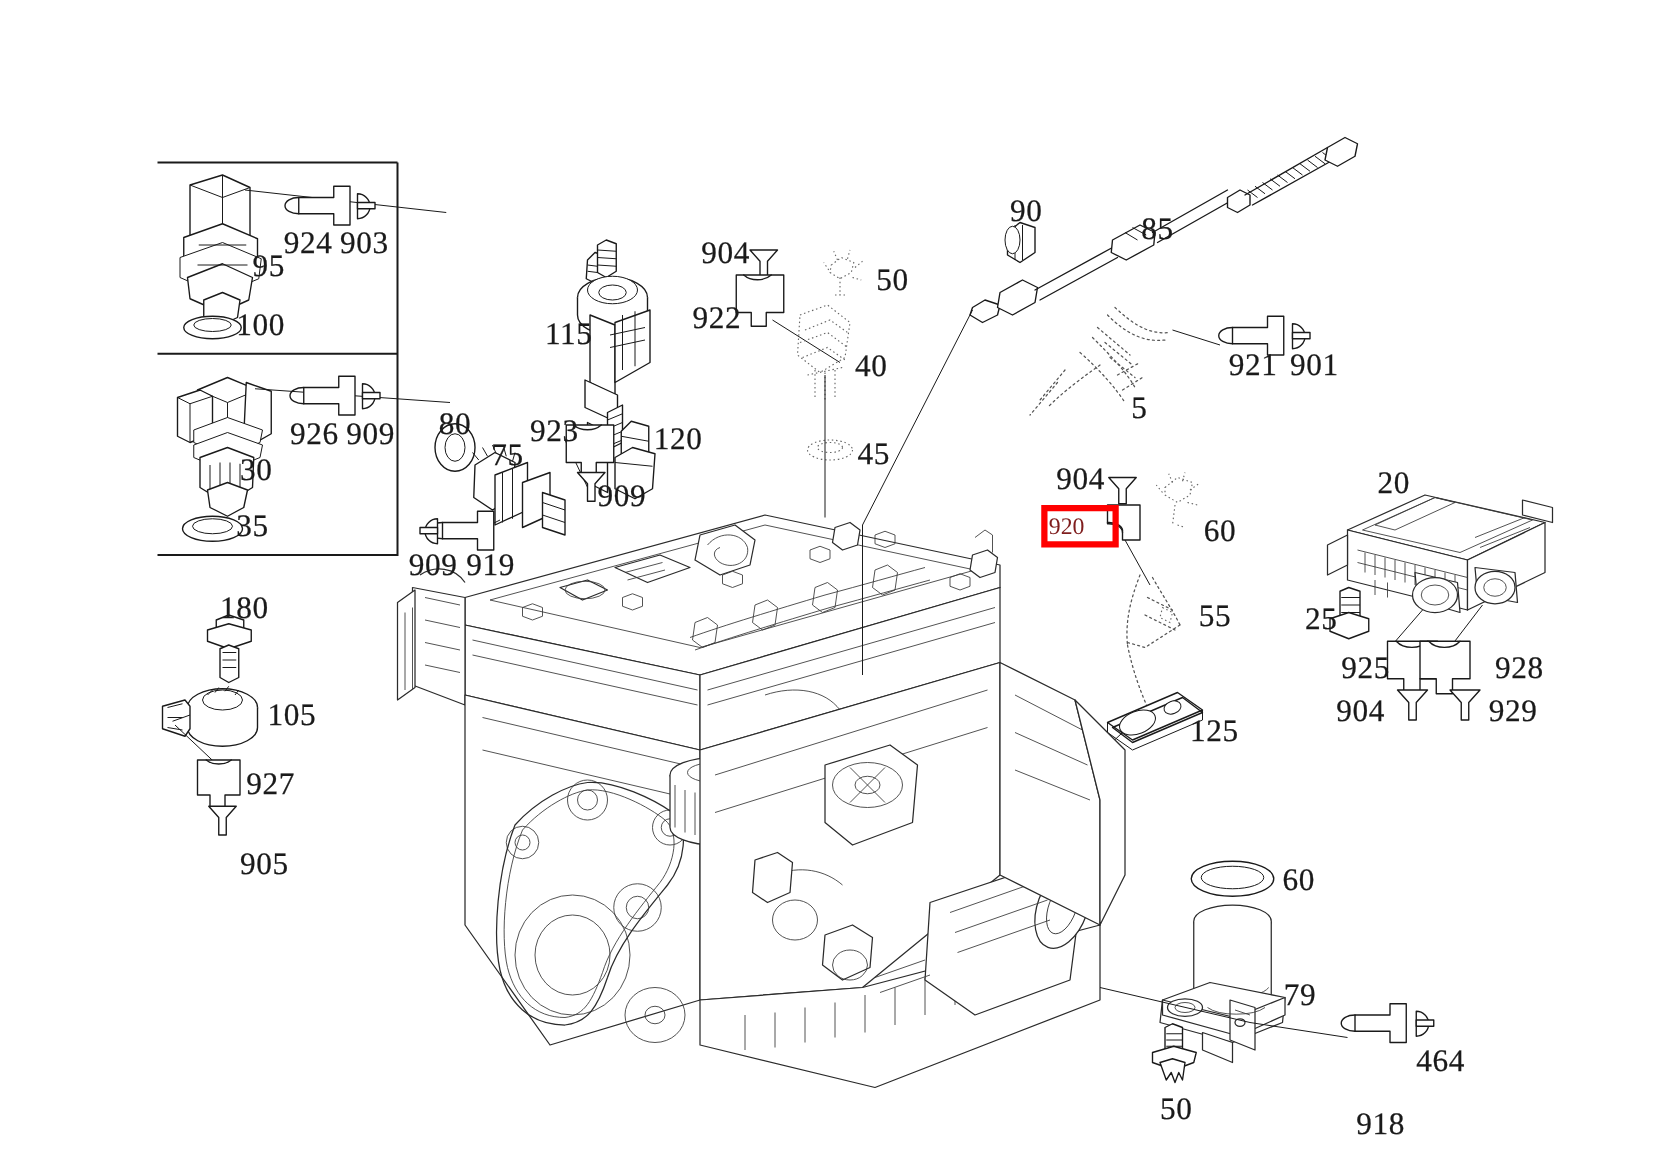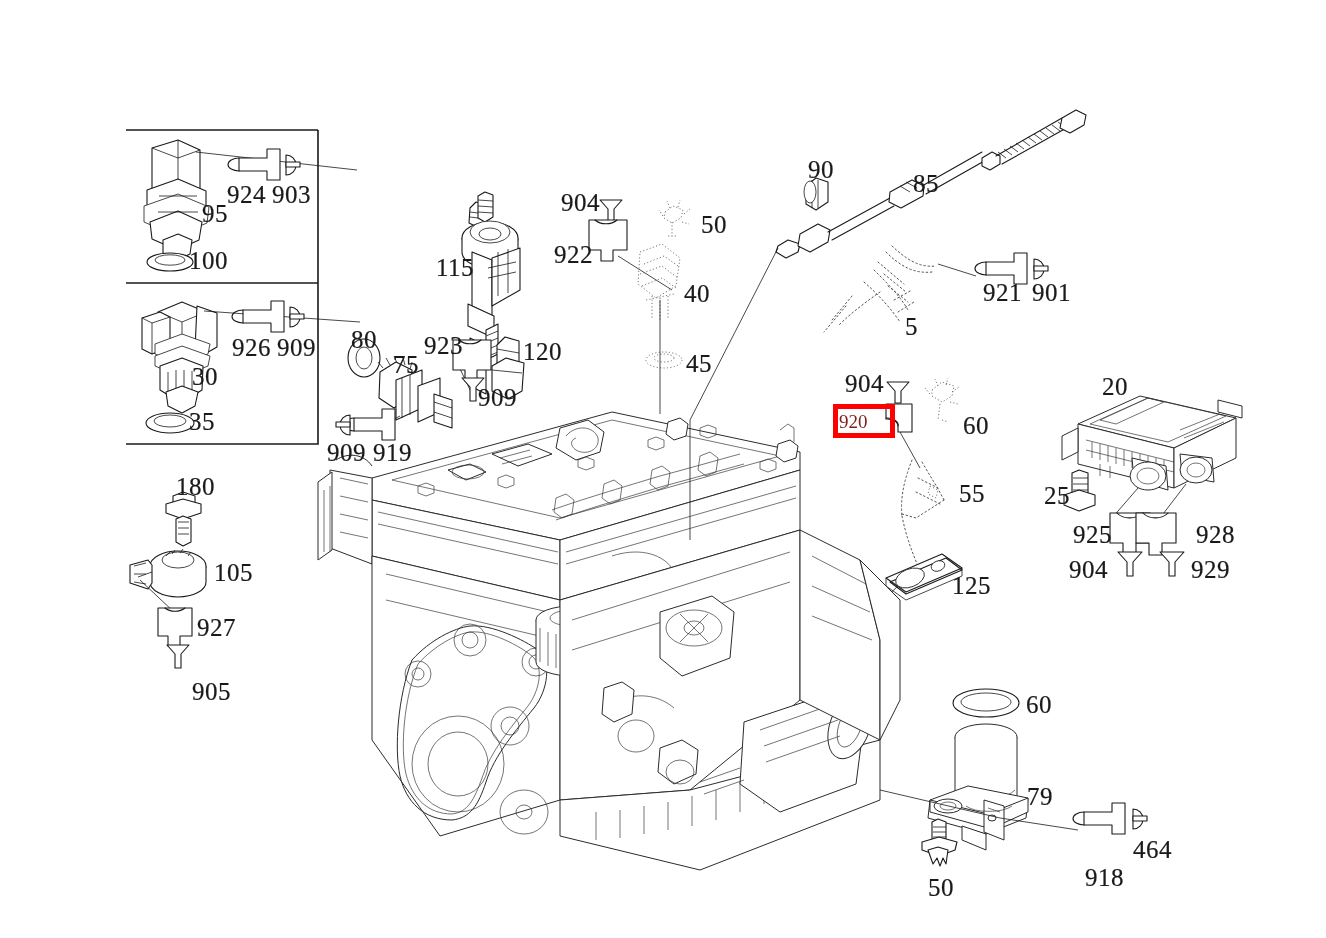--- a/index.html
+++ b/index.html
@@ -587,20 +587,20 @@
 
   <div class="lbl" style="left:1102px; top:374px;">20</div>
   <div class="lbl" style="left:1044px; top:483px;">25</div>
   <div class="lbl" style="left:1073px; top:522px;">925</div>
   <div class="lbl" style="left:1196px; top:522px;">928</div>
   <div class="lbl" style="left:1069px; top:557px;">904</div>
   <div class="lbl" style="left:1191px; top:557px;">929</div>
 
   <div class="lbl" style="left:1026px; top:692px;">60</div>
   <div class="lbl" style="left:1027px; top:784px;">79</div>
-  <div class="lbl" style="left:1085px; top:865px;">918</div>
+  <div class="lbl" style="left:1085px; top:887px;">918</div>
   <div class="lbl" style="left:1133px; top:837px;">464</div>
   <div class="lbl" style="left:928px; top:875px;">50</div>
 
   <div class="hl-label" style="left:839px; top:409px;">920</div>
   <div class="hl-box" style="left: 833px; top: 404px; width: 62px; height: 34px; border-color: rgb(255, 0, 0);"></div>
 
 </div>
 
 </body></html>

